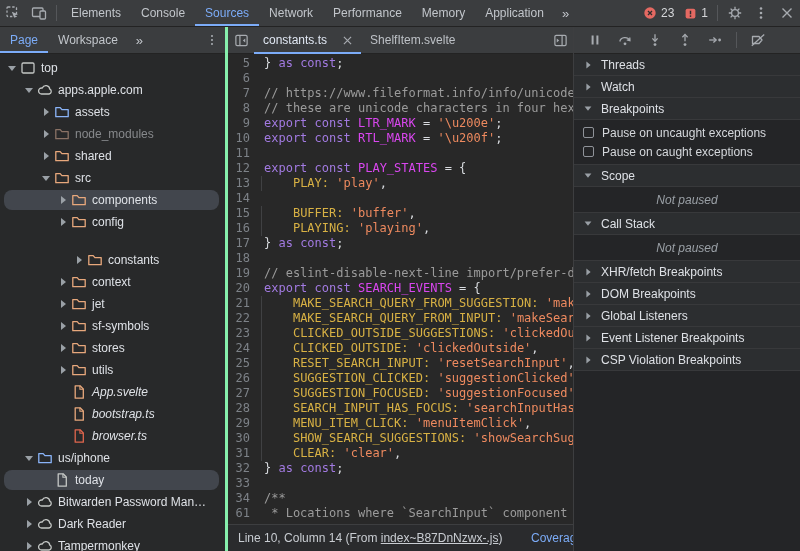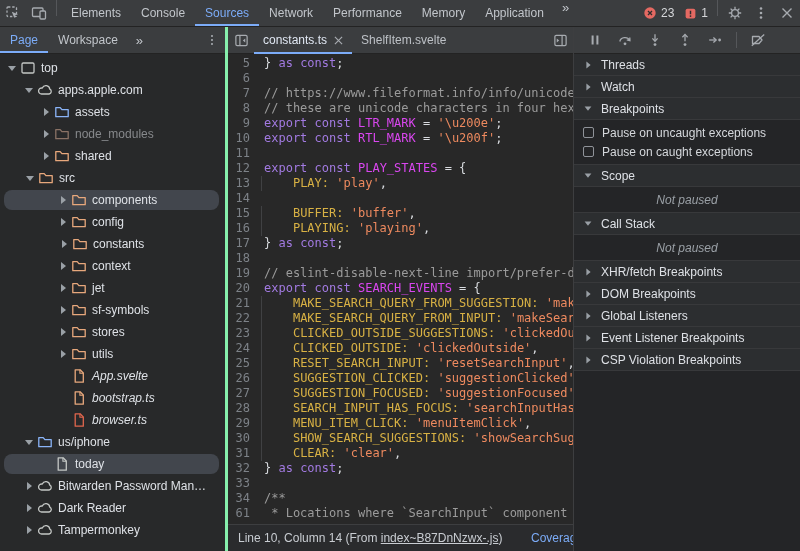--- a/index.html
+++ b/index.html
@@ -6,21 +6,21 @@
   * { box-sizing:border-box; }
   .app {
     position:relative; width:800px; height:551px; overflow:hidden;
     background:#28292a; color:#dee1e6;
     font-family:"Liberation Sans", sans-serif; font-size:12px;
     user-select:none;
   }
   
   .toolbar {
     height:27px; background:#3b3d3f; border-bottom:1px solid #232323;
-    display:flex; 
+    display:flex; align-items:center;
   }
   .icon-btn { width:26px; height:26px; display:flex; align-items:center; justify-content:center; color:#a7abb0; flex:none; }
   .icon-btn svg { display:block; }
   .vdiv { width:1px; height:16px; background:#55575a; margin:0 4px; flex:none; }
   .tt { padding:0 10px; height:26px; line-height:26px; color:#c2c6cb; white-space:nowrap; }
   .tt.active { color:#7cacf8; box-shadow:inset 0 -2px 0 #7cacf8; }
   .more-btn { color:#c2c6cb; padding:0 8px; font-size:13px; }
   .badge { display:flex; align-items:center; gap:4px; margin:0 5px; color:#d5d7da; }
   .spacer { flex:1; }
   
@@ -40,21 +40,21 @@
   .tree-label.italic { font-style:italic; }
   .tree-label.dim { color:#87898c; }
   .c-orange { color:#e8a87c; }
   .c-blue { color:#8ab4f8; }
   .c-dim { color:#8a7265; }
   .c-red { color:#e0664d; }
   .c-gray { color:#c4c7c5; }
   
   .editor { width:345px; flex:none; display:flex; flex-direction:column; background:#282828; }
   .tab-strip { height:27px; flex:none; background:#3b3d3f; border-bottom:1px solid #232323; display:flex; align-items:center; }
-  .file-tab { display:flex; align-items:center; gap:7px; padding:0 9px; height:27px; color:#bdc1c6; white-space:nowrap; }
+  .file-tab { display:flex; align-items:center; gap:16px; padding:0 9px; height:27px; color:#bdc1c6; white-space:nowrap; }
   .file-tab.active { color:#e0e7f2; box-shadow:inset 0 -2px 0 #7cacf8; }
   .code { flex:1; overflow:hidden; font-family:"DejaVu Sans Mono", monospace; font-size:12px; line-height:15px; padding-top:2px; }
   .code-line { display:flex; height:15px; position:relative; white-space:pre; }
   .ln { flex:none; width:22px; text-align:right; color:#7d8288; }
   .lc { padding-left:14px; position:relative; }
   .guide { position:absolute; left:11px; top:0; bottom:0; width:1px; background:#404143; }
   .tok-k  { color:#a27ae1; }
   .tok-d  { color:#d946ef; }
   .tok-pr { color:#d8b144; }
   .tok-s  { color:#ee8a5f; }
@@ -207,21 +207,21 @@
             <span class="arrow-box">
               <span class="tri-closed"></span>
             </span>
             <span class="tree-icon c-orange">
               <svg width="16" height="16" viewBox="0 0 16 16">
                 <path d="M1.8 3.6 h4.4 l1.7 2.1 h6.3 v7 h-12.4 z" fill="none" stroke="currentColor" stroke-width="1.3" stroke-linejoin="round"></path>
               </svg>
             </span>
             <span class="tree-label">shared</span>
           </div>
-          <div class="tree-row" style="padding-left: 24px;">
+          <div class="tree-row" style="padding-left: 40px;">
             <span class="arrow-box">
               <span class="tri-open"></span>
             </span>
             <span class="tree-icon c-orange">
               <svg width="16" height="16" viewBox="0 0 16 16">
                 <path d="M1.8 3.6 h4.4 l1.7 2.1 h6.3 v7 h-12.4 z" fill="none" stroke="currentColor" stroke-width="1.3" stroke-linejoin="round"></path>
               </svg>
             </span>
             <span class="tree-label">src</span>
           </div>
@@ -241,21 +241,21 @@
             <span class="arrow-box">
               <span class="tri-closed"></span>
             </span>
             <span class="tree-icon c-orange">
               <svg width="16" height="16" viewBox="0 0 16 16">
                 <path d="M1.8 3.6 h4.4 l1.7 2.1 h6.3 v7 h-12.4 z" fill="none" stroke="currentColor" stroke-width="1.3" stroke-linejoin="round"></path>
               </svg>
             </span>
             <span class="tree-label">config</span>
           </div>
-          <div class="tree-row" style="padding-left: 58px;">
+          <div class="tree-row" style="padding-left: 73px; margin-top: 16px;">
             <span class="arrow-box">
               <span class="tri-closed"></span>
             </span>
             <span class="tree-icon c-orange">
               <svg width="16" height="16" viewBox="0 0 16 16">
                 <path d="M1.8 3.6 h4.4 l1.7 2.1 h6.3 v7 h-12.4 z" fill="none" stroke="currentColor" stroke-width="1.3" stroke-linejoin="round"></path>
               </svg>
             </span>
             <span class="tree-label">constants</span>
           </div>

